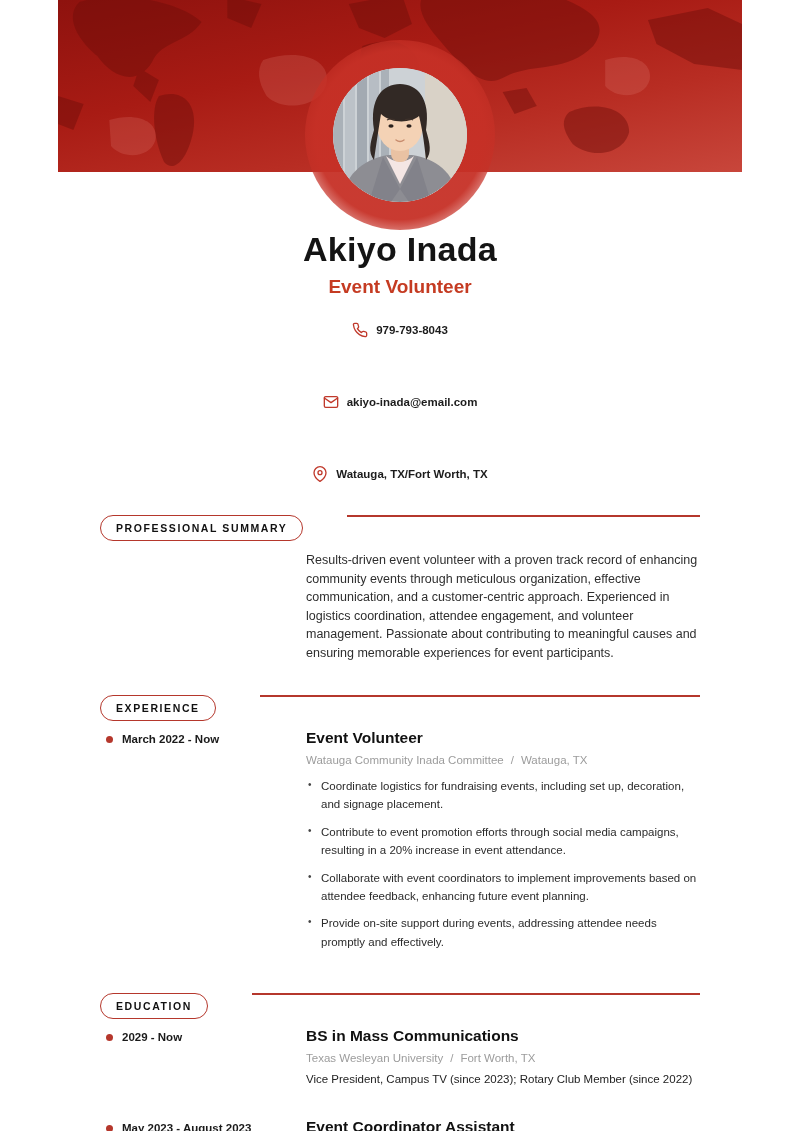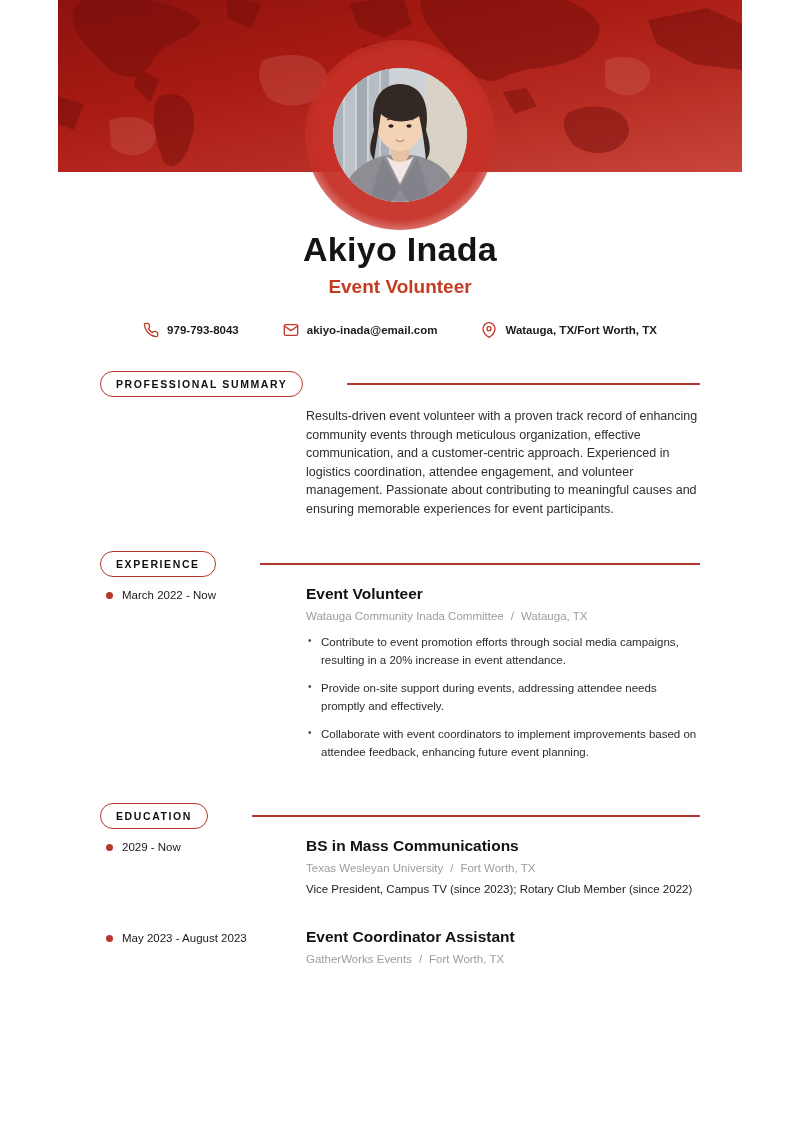--- a/index.html
+++ b/index.html
@@ -15,36 +15,36 @@
     background:radial-gradient(circle, rgba(198,48,38,0.95) 0 63%, rgba(198,48,38,0.65) 72%, rgba(205,70,58,0.25) 82%, rgba(205,70,58,0) 92%);
     display:flex; align-items:center; justify-content:center; z-index:5; }
   .avatar { width:134px; height:134px; border-radius:50%; overflow:hidden; background:#c9ccd0; }
   .avatar svg { display:block; width:100%; height:100%; }
 
   
   .header-text { padding-top:58px; text-align:center; }
   .name { font-size:34px; font-weight:bold; color:#141414; letter-spacing:.3px; }
   .role { margin-top:7px; font-size:19px; font-weight:bold; color:#c53b22; }
 
-  .contact { margin-top:24px; display:flex; justify-content:center; align-items:center; gap:44px; }
+  .contact { margin-top:24px; display:flex; justify-content:center; align-items:center; gap:56px;flex-direction:column; }
   .contact-item { display:flex; align-items:center; gap:8px; font-size:11.5px; font-weight:bold; color:#1c1c1c; }
   .cicon { width:16px; height:16px; flex:0 0 auto; }
   .cicon svg { display:block; width:16px; height:16px; stroke:#c0392b; fill:none; stroke-width:2; stroke-linecap:round; stroke-linejoin:round; }
 
   
   .sections { padding:0 42px; }
   .section { margin-top:33px; }
-  .section-header { display:flex; align-items:center;gap:44px; }
+  .section-header { display:flex; align-items:flex-start;gap:44px; }
   .pill { border:1.5px solid #b5372c; border-radius:30px; padding:6px 15px; font-size:10.5px; font-weight:bold; letter-spacing:1.6px; color:#111; background:#fff; white-space:nowrap; }
   .rule { flex:1; height:2px; background:#b5372c; }
 
   .entry { display:grid; grid-template-columns:206px 1fr; margin-top:8px; }
   .entry-left { display:flex; align-items:flex-start; gap:9px; padding-left:6px; padding-top:4px; }
   .dot { width:7px; height:7px; border-radius:50%; background:#b5372c; margin-top:3px; flex:0 0 auto; }
-  .date { font-size:11.5px; font-weight:normal; color:#1a1a1a;text-align:center; }
+  .date { font-size:11.5px; font-weight:bold; color:#1a1a1a;text-align:center; }
 
   .entry-title { font-size:15.5px; font-weight:bold; color:#111; }
   .company-line { margin-top:7px; font-size:11.5px; color:#9c9c9c; display:flex; gap:7px; }
   .summary-text { font-size:12.5px; line-height:1.48; color:#2e2e2e; padding-top:2px; }
   .note-line { margin-top:9px; font-size:11.5px; color:#222; }
 
   ul.bullets { margin-top:11px; list-style:none; }
   ul.bullets li { position:relative; padding-left:15px; font-size:11.5px; line-height:1.6; color:#2b2b2b; margin-bottom:9px; }
   ul.bullets li::before { content:"•"; position:absolute; left:2px; top:0; color:#444; font-size:10px; }
 </style>
@@ -169,23 +169,24 @@
           <span class="date">March 2022 - Now</span>
         </div>
         <div class="entry-right">
           <h3 class="entry-title">Event Volunteer</h3>
           <div class="company-line">
             <span>Watauga Community Inada Committee</span>
             <span>/</span>
             <span>Watauga, TX</span>
           </div>
           <ul class="bullets">
+            <li>Coordinate logistics for fundraising events, including set up, decoration, and signage placement.</li>
             <li>Contribute to event promotion efforts through social media campaigns, resulting in a 20% increase in event attendance.</li>
+            <li>Collaborate with event coordinators to implement improvements based on attendee feedback, enhancing future event planning.</li>
             <li>Provide on-site support during events, addressing attendee needs promptly and effectively.</li>
-            <li>Collaborate with event coordinators to implement improvements based on attendee feedback, enhancing future event planning.</li>
           </ul>
         </div>
       </div>
     </div>
 
     <div class="section">
       <div class="section-header">
         <span class="pill">EDUCATION</span>
         <span class="rule"></span>
       </div>

